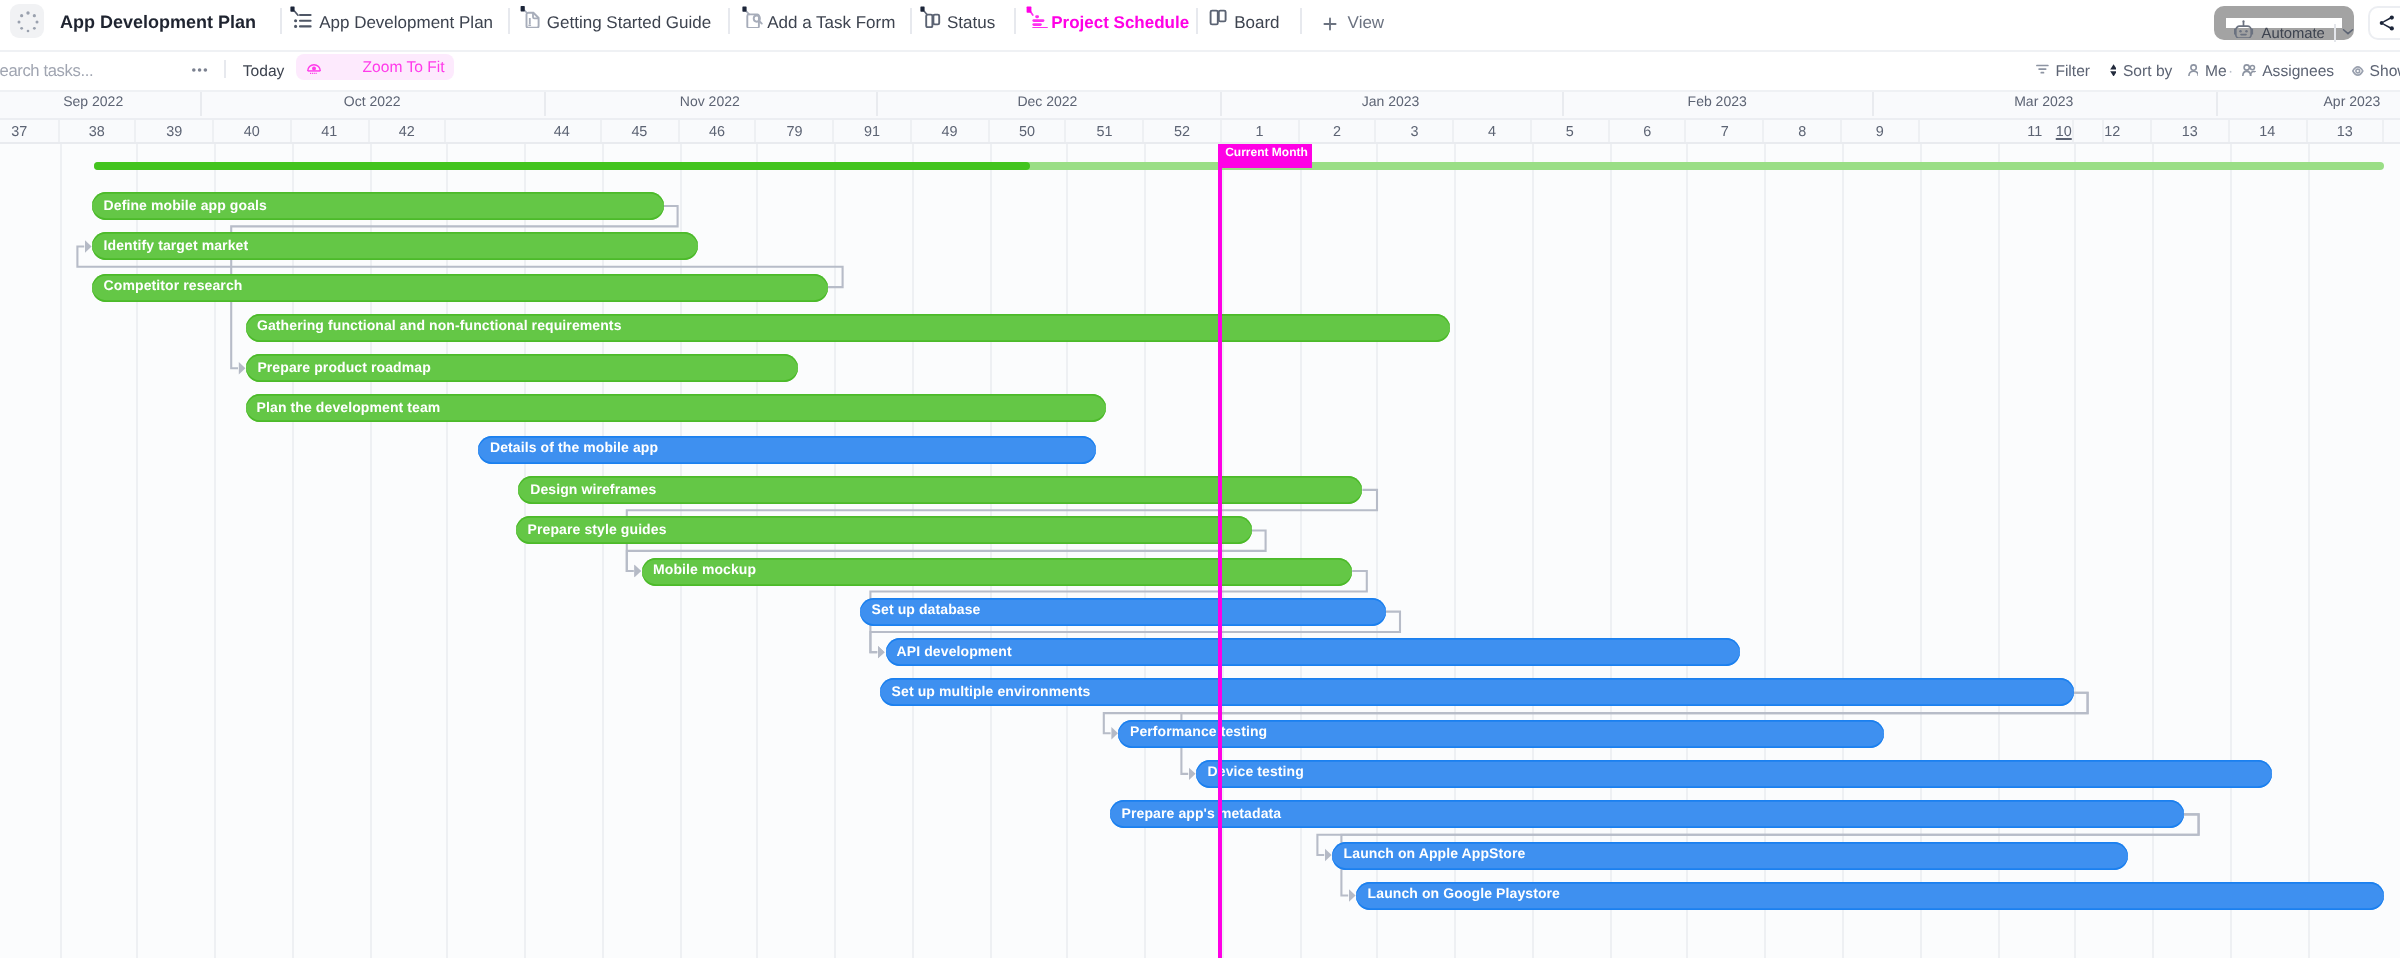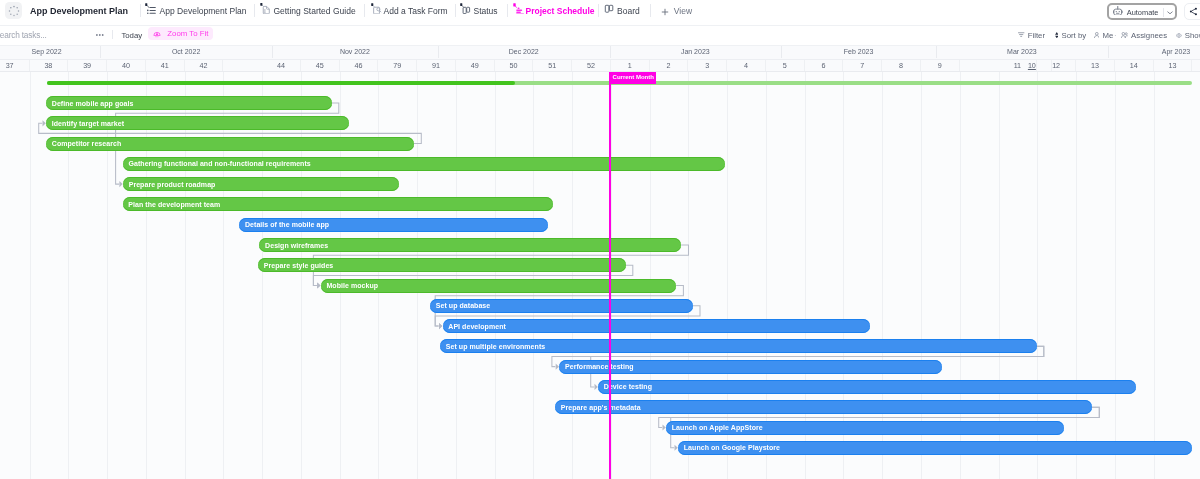--- a/index.html
+++ b/index.html
@@ -18,30 +18,30 @@
   .ws-icon { position:absolute; left:4.5px; top:1.5px; width:17px; height:17px; border-radius:4.5px; background:#f1f2f4; }
   .ws-icon svg { position:absolute; left:3.5px; top:3.5px; }
   .ws-title { position:absolute; left:30px; top:5.3px; height:13px; line-height:13px; font-size:9px; font-weight:bold; color:#1f2430; white-space:nowrap;}
   .vdiv { position:absolute; top:3.5px; width:1px; height:13px; background:#e7e9ee; }
   .tab { position:absolute; top:5.2px; height:13px; white-space:nowrap; width:0; }
   .tab .tlabel { font-size:8.5px; color:#3d434f; line-height:13px; display:inline-block; }
   .tab.active .tlabel { color:#ff00e5;font-weight:bold; }
   .tab .underline { position:absolute; left:0; top:19.6px; height:1.6px; background:#ff00e5; }
   .addview { position:absolute; top:5.2px; height:13px; display:flex; align-items:center; gap:3px; }
   .addview .tlabel { font-size:8.5px; color:#6b7280; line-height:13px; }
-  .automate { position:absolute; height:17px; border:2px solid #a3a3a3; border-radius:5px; display:flex; align-items:center; background:#fff;}
+  .automate { position:absolute; height:17px; border:6px solid #a3a3a3; border-radius:5px; display:flex; align-items:center; background:#fff;}
   .automate .alabel { font-size:7.4px; color:#3d434f; }
   .sharebtn { position:absolute; height:17px; border:1px solid #eceef2; border-radius:5px; display:flex; align-items:center; background:#fff; }
 
   
   .toolbar { position:absolute; left:0; top:25px; width:1200px; height:20.4px; background:#fff; }
   
   .tb-item { position:absolute; top:0.7px; height:19px; display:flex; align-items:center; gap:3px; white-space:nowrap; font-size:7.8px; color:#5c6373;}
   .tb-search { position:absolute; left:-5.6px; top:0.7px; height:19px; line-height:19px; font-size:8.3px; color:#a0a5b1; letter-spacing:-0.18px;}
-  .z2f { position:absolute; height:13px; border-radius:4px; background:#fdeafd; display:flex; align-items:center; gap:6px; padding:0 5px; }
+  .z2f { position:absolute; height:13px; border-radius:4px; background:#fdeafd; display:flex; align-items:center; gap:20px; padding:0 5px; }
   .z2f .zlabel { font-size:7.8px; color:#ff3bea; }
 
   
   .hsep { position:absolute; left:0; width:1200px; height:0.9px; background:#eff1f4; z-index:5; }
   .tl { position:absolute; left:0; top:45.4px; width:1200px; height:433.6px; background:#fbfcfd; overflow:hidden;}
   .monthrow { position:absolute; left:0; top:0; width:1200px; height:14.3px; background:#f9fafc; }
   .monthrow:after{ content:""; position:absolute; left:0; top:13.4px; width:1200px; height:0.9px; background:#eceef2;}
   .monthcell { position:absolute; top:0; height:14.3px; line-height:14.3px; text-align:center; font-size:7px; color:#5c6373; border-right:1px solid #e9ebef;}
   .weekrow { position:absolute; left:0; top:14.3px; width:1200px; height:12.4px; background:#f9fafc;}
   .weekrow:after{ content:""; position:absolute; left:0; top:11.5px; width:1200px; height:0.9px; background:#e9ebef;}

